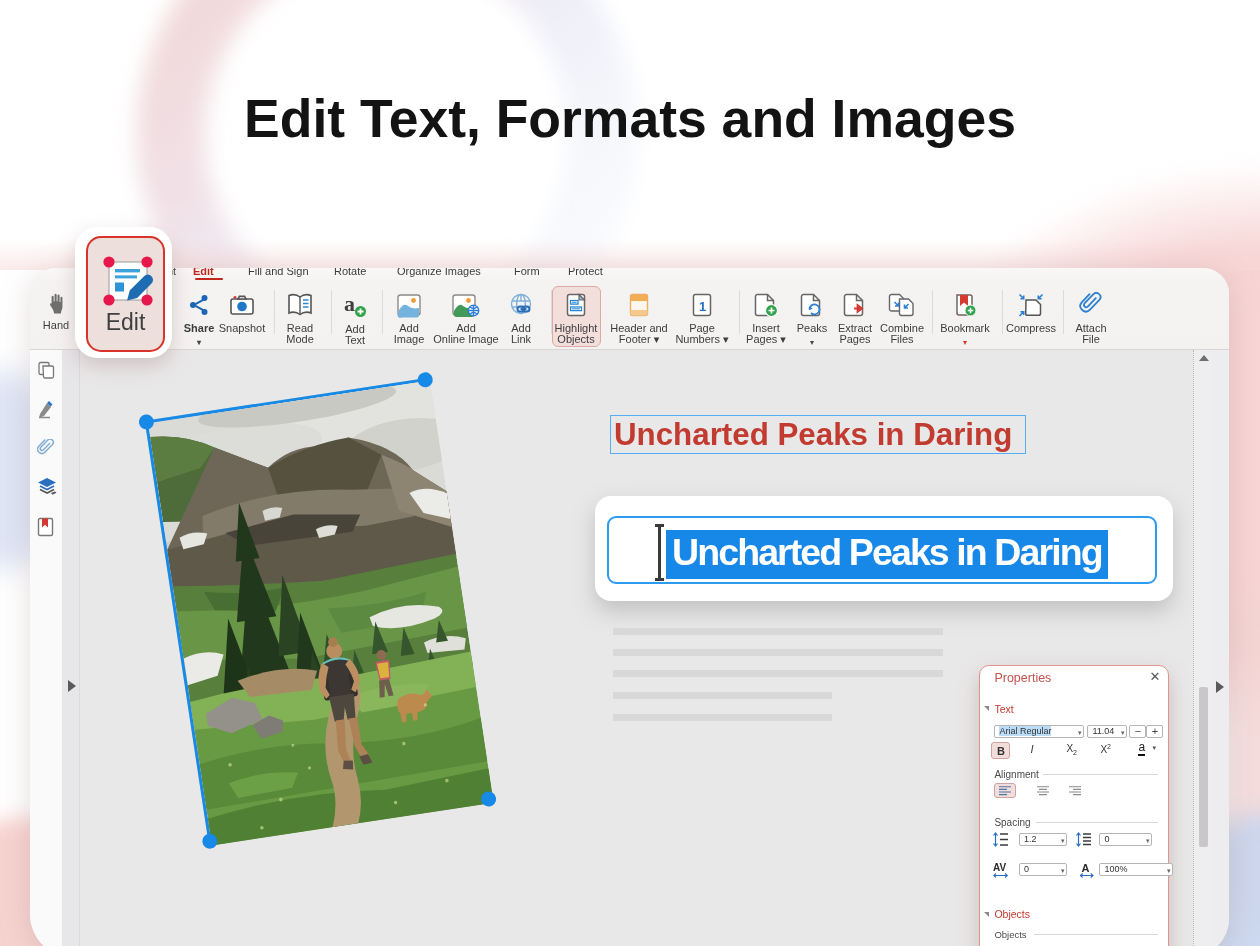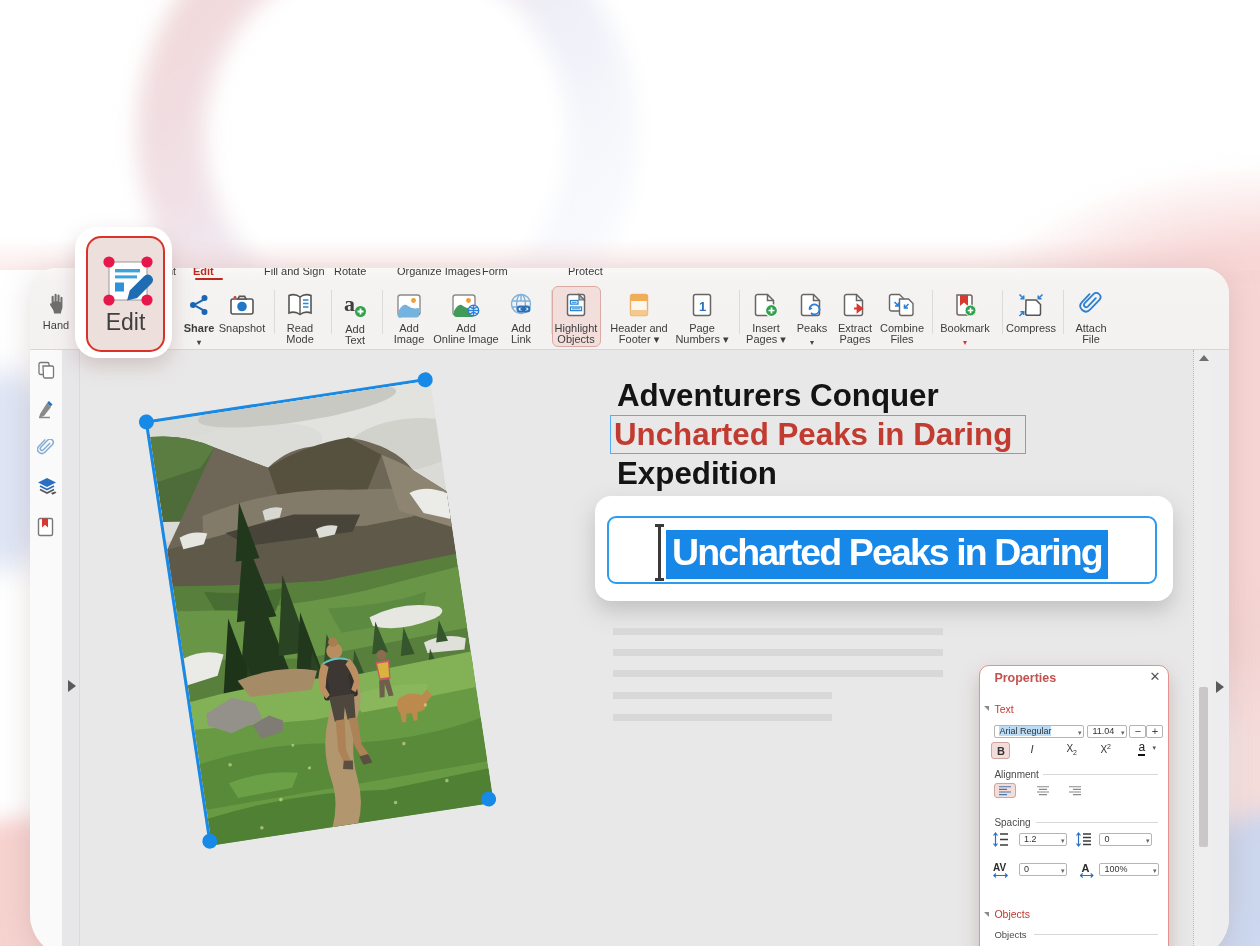--- a/index.html
+++ b/index.html
@@ -122,30 +122,31 @@
     </defs>
     <circle cx="387" cy="135" r="216" fill="none" stroke="url(#rg)" stroke-width="68" filter="url(#rb)"></circle>
   </svg>
   <div class="blob" id="blue-l"></div>
   <div class="blob" id="pink-tr"></div>
   <div class="blob" id="pink-bl"></div>
   <div class="blob" id="pink-br"></div>
   <div class="blob" id="blue-br"></div>
   <div class="blob" id="band"></div>
 
+  <div id="title">Edit Text, Formats and Images</div>
 
   <div id="win">
     <div id="toolbar">
       <div id="menurow">
         <span style="left:137px">nt</span>
         <span class="active" style="left:163px">Edit</span>
-        <span style="left:234px">Fill and Sign</span>
+        <span style="left:218px">Fill and Sign</span>
         <span style="left:304px">Rotate</span>
         <span style="left:367px">Organize Images</span>
-        <span style="left:452px">Form</span>
+        <span style="left:484px">Form</span>
         <span style="left:538px">Protect</span>
         <div id="menu-underline"></div>
       </div>
 
       <div class="tbtn" style="left:4px; width:44px;">
         <svg width="20" height="23" viewBox="0 0 20 23">
             <path fill="#6e6e6e" d="M5.6 11.2 V5 q0-1.25 1.05-1.25 Q7.7 3.75 7.7 5 V9.4 h0.85 V3 q0-1.25 1.05-1.25 Q10.65 1.75 10.65 3 V9.2 h0.85 V3.8 q0-1.25 1.05-1.25 q1.05 0 1.05 1.25 V9.9 h0.85 V6 q0-1.15 1-1.15 q1 0 1 1.15 v8.4 q0 2.5-1 4.1 l-0.55 3 H8.1 l-0.75-3.2 -3.1-5 q-0.75-1.35 0.35-1.95 q0.85-0.45 1.7 0.55 l1.3 1.55 z"></path>
           </svg>
         <div>Hand</div>
       </div>
@@ -456,41 +457,39 @@
               <circle cx="232" cy="320" r="1.6"></circle>
               <circle cx="95" cy="340" r="1.5"></circle>
           </g>
         </svg>
         <div class="handle" style="left:-9px; top:-9px;"></div>
         <div class="handle" style="right:-9px; top:-9px;"></div>
         <div class="handle" style="left:-9px; bottom:-9px;"></div>
         <div class="handle" style="right:-9px; bottom:-9px;"></div>
       </div>
 
-      <div class="h2line" style="left:587px; top:30px;">Adventurers Conquer</div>
       <div id="redbox"></div>
       <div class="h2line" style="left:584px; top:68.5px; color:#c23b31;">Uncharted Peaks in Daring</div>
-      <div class="h2line" style="left:587px; top:108px;">Expedition</div>
 
       <div id="card">
         <div id="inputbox">
           <div id="selfill"></div>
           <div id="inputtext">Uncharted Peaks in Daring</div>
           <div id="ibeam"></div>
         </div>
       </div>
 
       <div class="ph" style="left:583px; top:278px; width:330px;"></div>
       <div class="ph" style="left:583px; top:299px; width:330px;"></div>
       <div class="ph" style="left:583px; top:320px; width:330px;"></div>
       <div class="ph" style="left:583px; top:342px; width:219px;"></div>
       <div class="ph" style="left:583px; top:363.6px; width:219px;"></div>
 
       <div id="props">
-        <div style="position:absolute; left:14px; top:5px; font-size:12.5px; color:#c5524e;font-weight:bold;">Properties</div>
+        <div style="position:absolute; left:14px; top:5px; font-size:12.5px; color:#c5524e;">Properties</div>
         <div style="position:absolute; left:169px; top:3px; font-size:13px; color:#555;">✕</div>
         <div class="ptri" style="left:4px; top:40px;"></div>
         <div style="position:absolute; left:14px; top:37px; font-size:10.5px; color:#c0392f;">Text</div>
         <div class="pdd" style="left:14px; top:59px; width:90px;"><span style="background:#badcf7;">Arial Regular</span><i>▾</i></div>
         <div class="pdd" style="left:107px; top:59px; width:40px;"><span>11.04</span><i>▾</i></div>
         <div class="pbtn" style="left:149px; top:59px; width:17px; height:13px; line-height:11px;">−</div>
         <div class="pbtn" style="left:166px; top:59px; width:17px; height:13px; line-height:11px;">+</div>
         <div style="position:absolute; left:11px; top:76px; width:19px; height:17px; background:#f3ddda; border:1px solid #cfa39e; border-radius:3px; text-align:center; font-weight:bold; font-size:11px; line-height:16px; color:#333;">B</div>
         <div style="position:absolute; left:50px; top:77px; font-style:italic; font-size:11px; color:#333;">I</div>
         <div style="position:absolute; left:86px; top:77px; font-size:10px; color:#333;">X<sub style="font-size:7px;">2</sub></div>
@@ -529,21 +528,21 @@
         <div class="pdd" style="left:119px; top:167px; width:53px;"><span>0</span><i>▾</i></div>
         <svg style="position:absolute; left:13px; top:196px;" width="16" height="16" viewBox="0 0 16 16">
             <text x="0" y="9" font-size="10" font-weight="bold" fill="#2c2c2c">AV</text>
             <path d="M1 13.5 h13 M3 11.5 l-2.3 2 2.3 2 M12 11.5 l2.3 2 -2.3 2" stroke="#2b6fc0" stroke-width="1.1" fill="none"></path>
           </svg>
         <div class="pdd" style="left:38.5px; top:197px; width:48.5px;"><span>0</span><i>▾</i></div>
         <svg style="position:absolute; left:100px; top:196px;" width="14" height="16" viewBox="0 0 14 16">
             <text x="1.5" y="10" font-size="11" font-weight="bold" fill="#2c2c2c">A</text>
             <path d="M0.7 13.5 h12 M2.7 11.5 l-2.3 2 2.3 2 M10.7 11.5 l2.3 2 -2.3 2" stroke="#2b6fc0" stroke-width="1.1" fill="none"></path>
           </svg>
-        <div class="pdd" style="left:119px; top:197px; width:60px;"><span>100%</span><i>▾</i></div>
+        <div class="pdd" style="left:119px; top:197px; width:74px;"><span>100%</span><i>▾</i></div>
         <div class="ptri" style="left:4px; top:246px;"></div>
         <div style="position:absolute; left:14px; top:242px; font-size:10.5px; color:#c0392f;">Objects</div>
         <div style="position:absolute; left:14px; top:263px; font-size:9.5px; color:#4a4a4a;">Objects</div>
         <div class="pline" style="left:54px; top:268px; width:124px;"></div>
       </div>
 
       <div id="scrollcol">
         <div id="scrollup"></div>
         <div id="scrollthumb"></div>
       </div>

